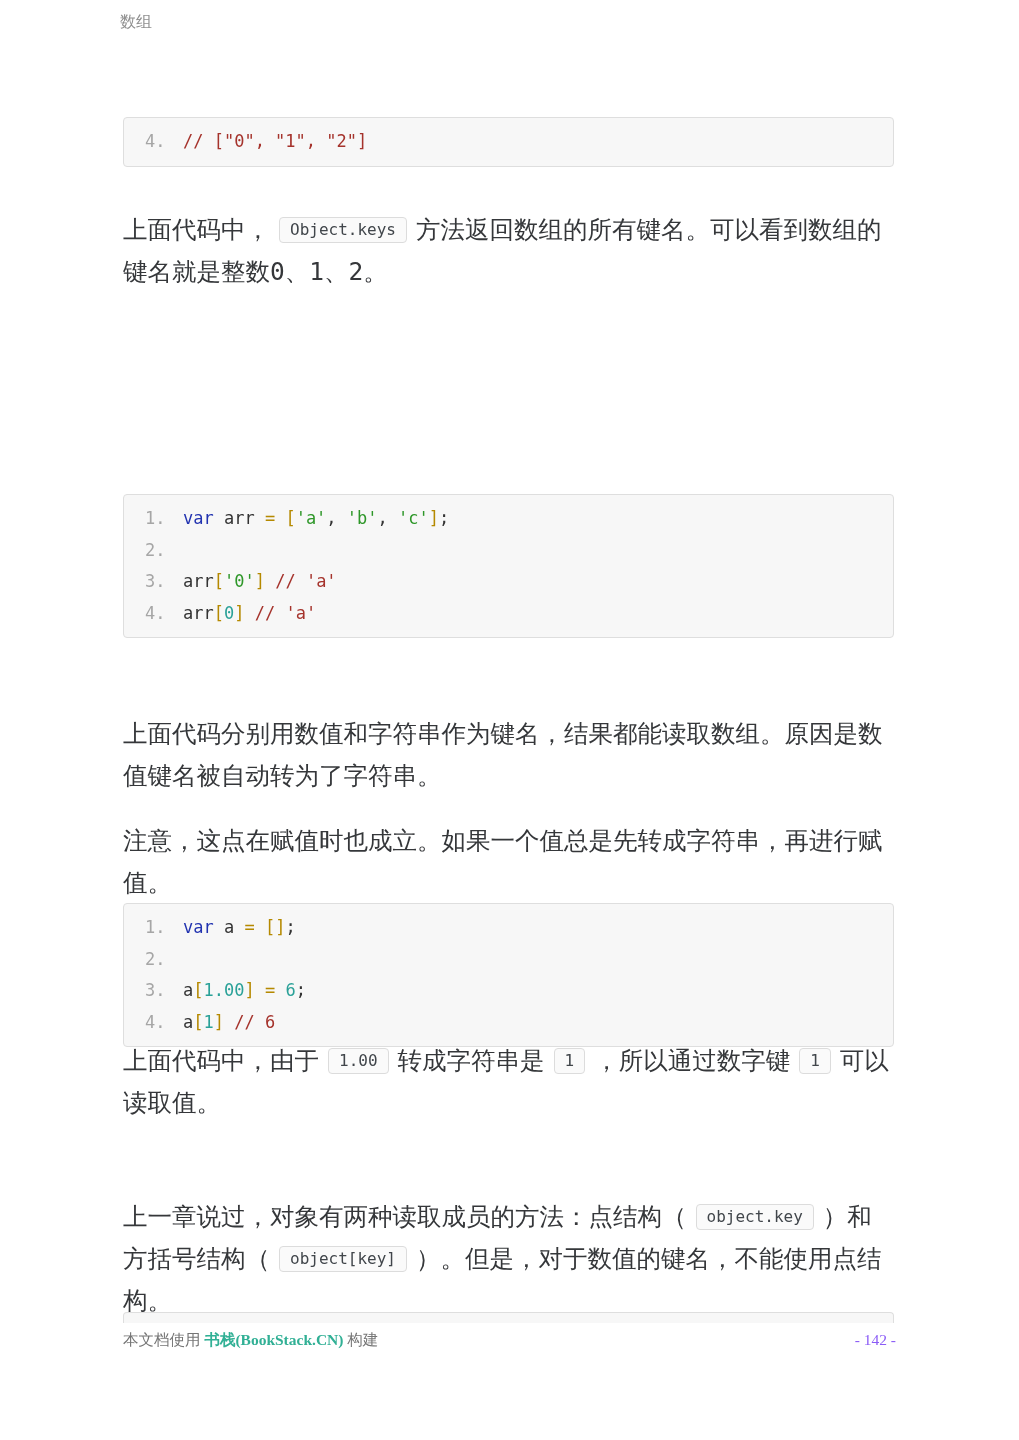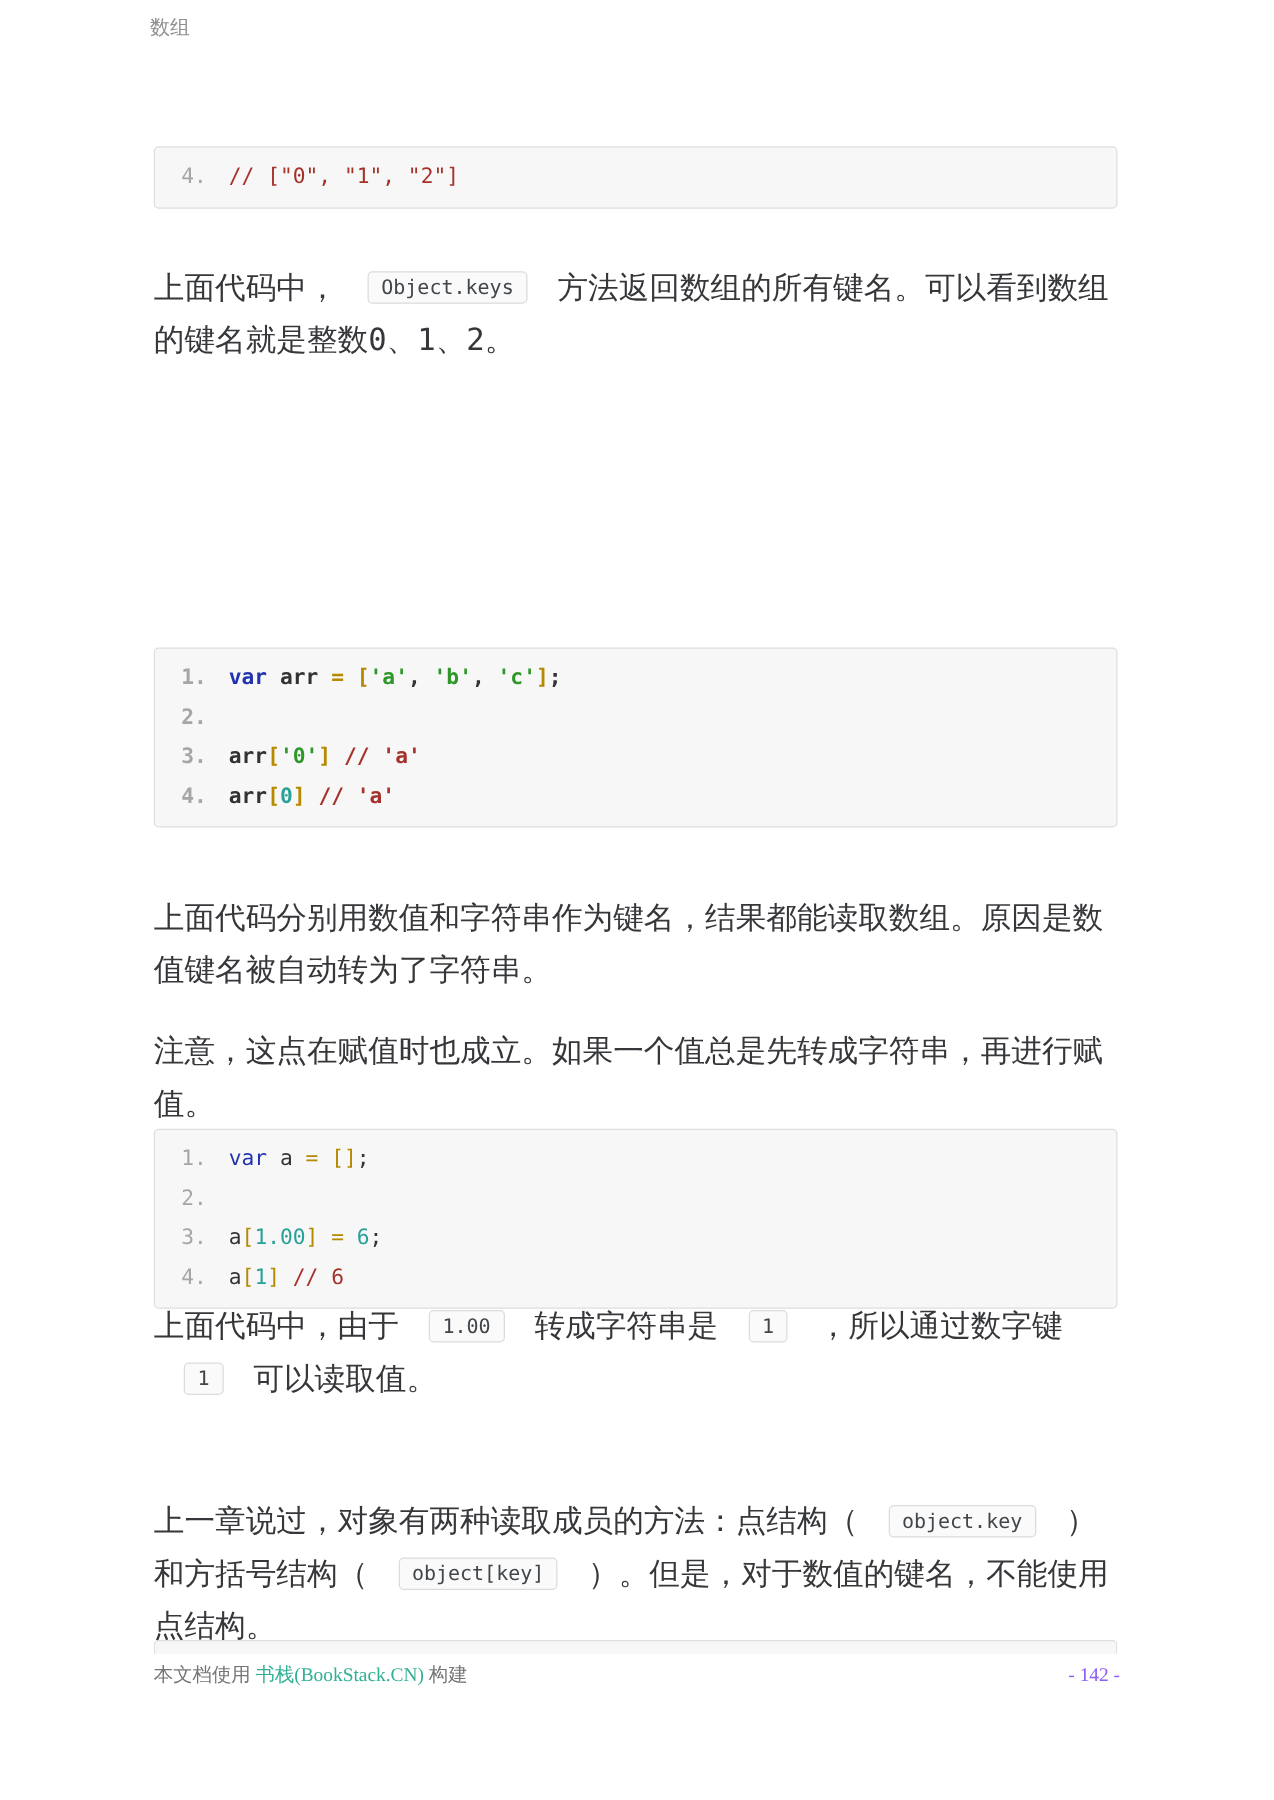--- a/index.html
+++ b/index.html
@@ -3,55 +3,55 @@
 <meta charset="utf-8">
 <style>
   html,body{margin:0;padding:0;background:#ffffff;}
   .page{position:relative;width:1019px;height:1428px;background:#ffffff;overflow:hidden;
         font-family:"DejaVu Sans Mono","Liberation Sans",sans-serif;}
   .doc-header{position:absolute;top:12px;left:120px;font-size:16px;color:#8f8f8f;}
   .para{position:absolute;left:123px;width:773px;font-size:24.5px;line-height:42px;color:#35373a;}
   .para .block{display:block;}
   .chip{display:inline-block;vertical-align:3px;font-family:"DejaVu Sans Mono",monospace;
         font-size:16px;line-height:1.15;color:#41464b;background:#fafafa;border:1px solid #dcdcdc;
-        border-radius:4px;padding:3px 10px;margin:0 24px;}
+        border-radius:4px;padding:3px 10px;margin:0 9px;}
   .codeblock{position:absolute;left:123px;width:771px;background:#f7f7f7;border:1px solid #dedede;
              border-radius:4px;padding:8px 0 8px 21px;box-sizing:border-box;}
   .code-line{white-space:pre;font-family:"DejaVu Sans Mono",monospace;font-size:17px;
              line-height:31.5px;color:#333333;}
   .ln{display:inline-block;min-width:24px;margin-right:14px;color:#a6a6a6;}
   .kw{color:#2233b0;}
   .str{color:#2e9729;}
   .num{color:#2aa198;}
   .brk{color:#b58900;}
   .opr{color:#b58900;}
   .cmt{color:#a5332c;}
   .clipped-block{position:absolute;left:123px;width:771px;top:1312px;height:11px;background:#f7f7f7;
                  border:1px solid #dedede;border-bottom:none;border-radius:4px 4px 0 0;box-sizing:border-box;}
   .doc-footer{position:absolute;left:123px;right:123px;top:1330px;display:flex;
               justify-content:space-between;align-items:baseline;
               font-family:"Liberation Serif",serif;font-size:15.5px;color:#757575;}
-  .footer-brand{color:#31b095;font-weight:normal;text-decoration:none;}
+  .footer-brand{color:#31b095;font-weight:bold;text-decoration:none;}
   .page-number{color:#8b5cf6;}
 </style>
 </head>
 <body>
 
 <div class="page">
 
   <div class="doc-header">数组</div>
 
   <div class="codeblock" style="top:117px;">
     <div class="code-line"><span class="ln">4.</span><span class="cmt">// ["0", "1", "2"]</span></div>
   </div>
 
   <p class="para" style="top:184px;"><span>上面代码中，</span><span class="chip">Object.keys</span><span>方法返回数组的所有键名。可以看到数组的键名就是整数0、1、2。</span></p>
 
 
-  <div class="codeblock" style="top:518px;font-weight:bold;">
+  <div class="codeblock" style="top:494px;">
     <div class="code-line"><span class="ln">1.</span><span class="kw">var</span><span> arr </span><span class="opr">= </span><span class="brk">[</span><span class="str">'a'</span><span>, </span><span class="str">'b'</span><span>, </span><span class="str">'c'</span><span class="brk">]</span><span>;</span></div>
     <div class="code-line"><span class="ln">2.</span></div>
     <div class="code-line"><span class="ln">3.</span><span>arr</span><span class="brk">[</span><span class="str">'0'</span><span class="brk">]</span><span> </span><span class="cmt">// 'a'</span></div>
     <div class="code-line"><span class="ln">4.</span><span>arr</span><span class="brk">[</span><span class="num">0</span><span class="brk">]</span><span> </span><span class="cmt">// 'a'</span></div>
   </div>
 
   <p class="para" style="top:688px;">上面代码分别用数值和字符串作为键名，结果都能读取数组。原因是数值键名被自动转为了字符串。</p>
 
   <p class="para" style="top:795px;">注意，这点在赋值时也成立。如果一个值总是先转成字符串，再进行赋值。</p>
 

